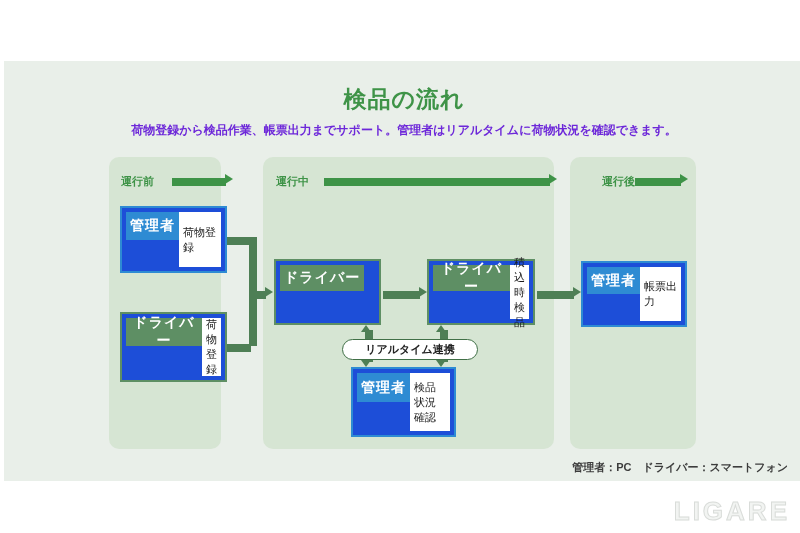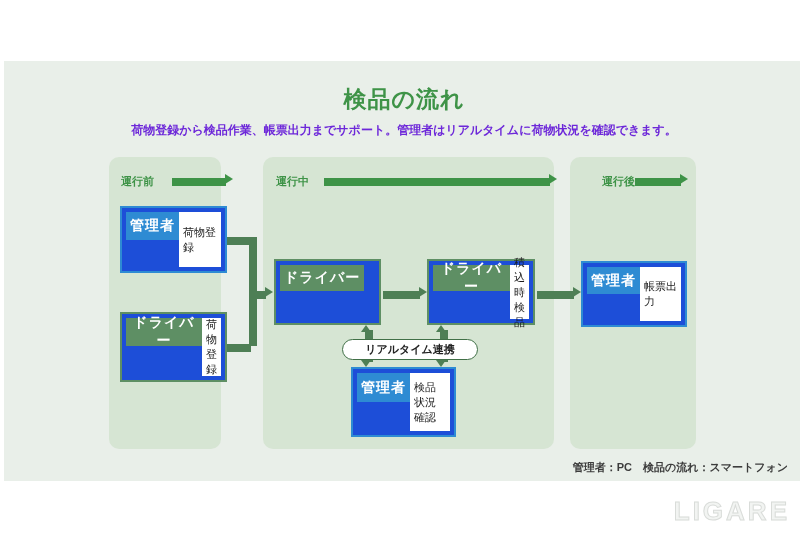--- a/index.html
+++ b/index.html
@@ -144,17 +144,17 @@
     <div class="bdy">帳票出力</div>
   </div>
 
   <div class="role-box blue b-admin-status">
     <div class="hdr">管理者</div>
     <div class="bdy">検品状況確認</div>
   </div>
 
   <div class="pill">リアルタイム連携</div>
 
-  <div class="footnote">管理者：PC　検品の流れ：スマートフォン</div>
+  <div class="footnote">管理者：PC　ドライバー：スマートフォン</div>
 
   <div class="logo">LIGARE</div>
 
 </div>
 
 </body></html>

